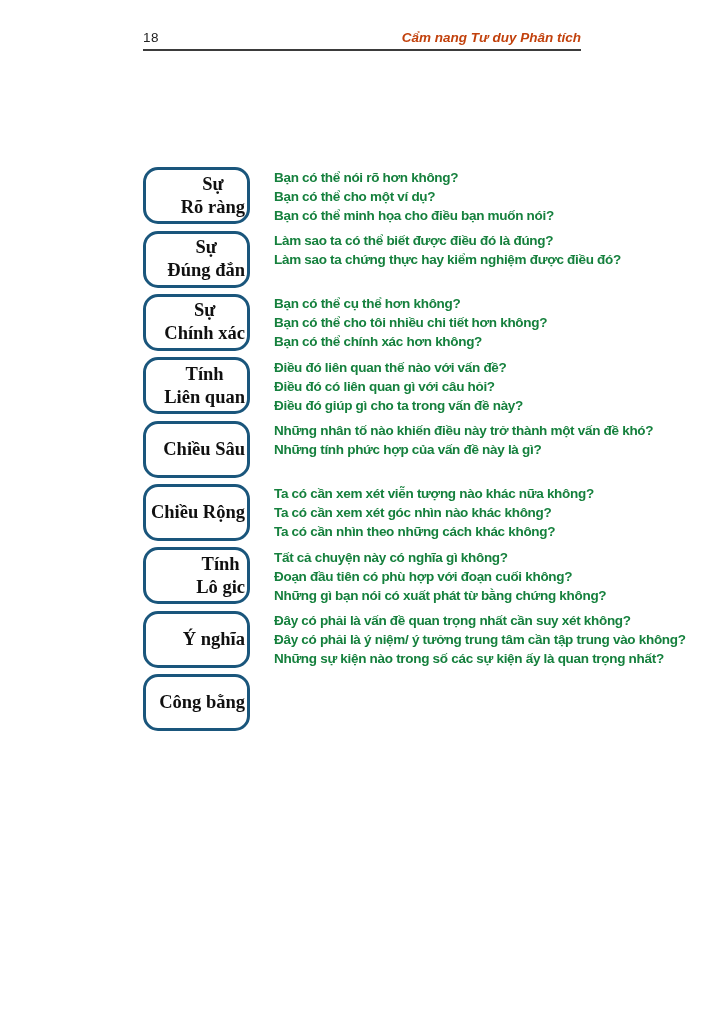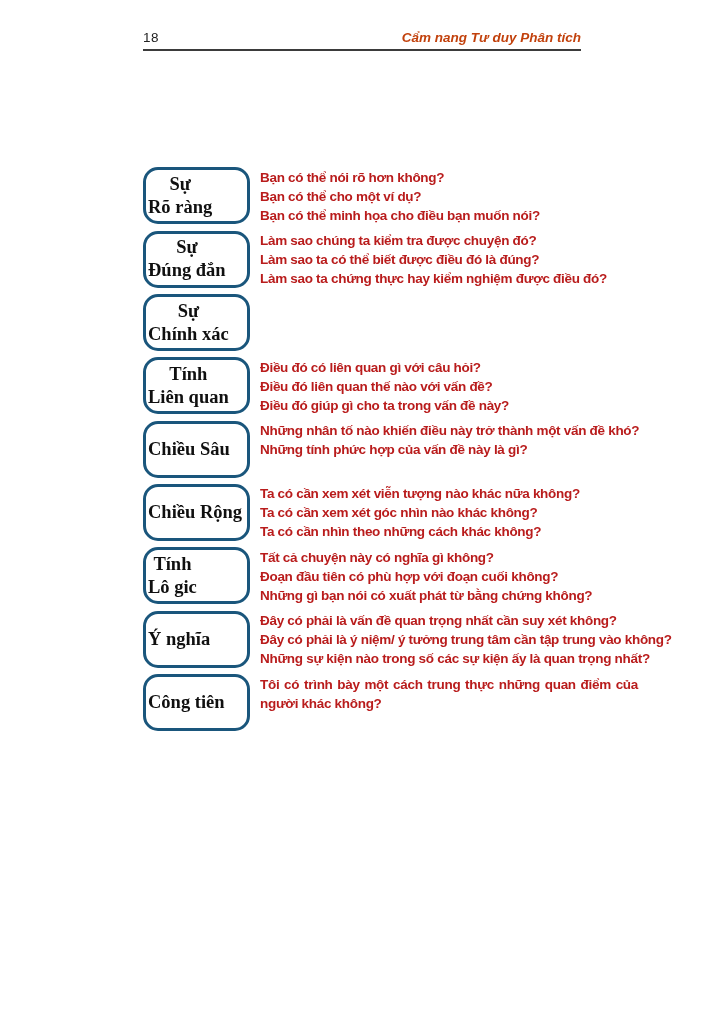--- a/index.html
+++ b/index.html
@@ -52,34 +52,34 @@
   }
   .label-box {
     flex: 0 0 97px;
     min-height: 49px;
     border: 3px solid #1a567c;
     border-radius: 15px;
     background: #ffffff;
     display: flex;
     flex-direction: column;
     justify-content: center;
-    align-items: flex-start;
+    align-items: flex-end;
     text-align: center;
     padding: 1px 2px;
     font-family: "Liberation Serif", serif;
     font-weight: bold;
     font-size: 18.5px;
     line-height: 23px;
     color: #101010;
   }
   .questions {
-    margin-left: 10px;
+    margin-left: 24px;
     padding-top: 0.5px;
     width: 378px;
-    color: #b91c1c;
+    color: #15803d;
   }
   .q {
     font-size: 13.5px;
     font-weight: bold;
     line-height: 19px;
     letter-spacing: -0.3px;
     white-space: nowrap;
   }
   .q.wrap {
     white-space: normal;
@@ -112,45 +112,49 @@
     </div>
 
     <div class="row">
       <div class="label-box">
         <div>
             <div>Sự</div>
             <div>Đúng đắn</div>
           </div>
       </div>
       <div class="questions">
-          <div class="q">Làm sao chúng ta kiểm tra được chuyện đó?</div>
           <div class="q">Làm sao ta có thể biết được điều đó là đúng?</div>
           <div class="q">Làm sao ta chứng thực hay kiểm nghiệm được điều đó?</div>
         </div>
     </div>
 
     <div class="row">
       <div class="label-box">
         <div>
             <div>Sự</div>
             <div>Chính xác</div>
           </div>
       </div>
+      <div class="questions">
+          <div class="q">Bạn có thể cụ thể hơn không?</div>
+          <div class="q">Bạn có thể cho tôi nhiều chi tiết hơn không?</div>
+          <div class="q">Bạn có thể chính xác hơn không?</div>
+        </div>
     </div>
 
     <div class="row">
       <div class="label-box">
         <div>
             <div>Tính</div>
             <div>Liên quan</div>
           </div>
       </div>
       <div class="questions">
+          <div class="q">Điều đó liên quan thế nào với vấn đề?</div>
           <div class="q">Điều đó có liên quan gì với câu hỏi?</div>
-          <div class="q">Điều đó liên quan thế nào với vấn đề?</div>
           <div class="q">Điều đó giúp gì cho ta trong vấn đề này?</div>
         </div>
     </div>
 
     <div class="row">
       <div class="label-box">
         <div>
             <div>Chiều Sâu</div>
           </div>
       </div>
@@ -196,22 +200,21 @@
       <div class="questions">
           <div class="q">Đây có phải là vấn đề quan trọng nhất cần suy xét không?</div>
           <div class="q">Đây có phải là ý niệm/ ý tưởng trung tâm cần tập trung vào không?</div>
           <div class="q">Những sự kiện nào trong số các sự kiện ấy là quan trọng nhất?</div>
         </div>
     </div>
 
     <div class="row">
       <div class="label-box">
         <div>
-            <div>Công tiên</div>
-          </div>
-      </div>
-      <div class="questions">
-          <div class="q wrap">Tôi có trình bày một cách trung thực những quan điểm của người khác không?</div>
+            <div>Công bằng</div>
+          </div>
+      </div>
+      <div class="questions">
         </div>
     </div>
   </div>
 
 </div>
 
 </body></html>

